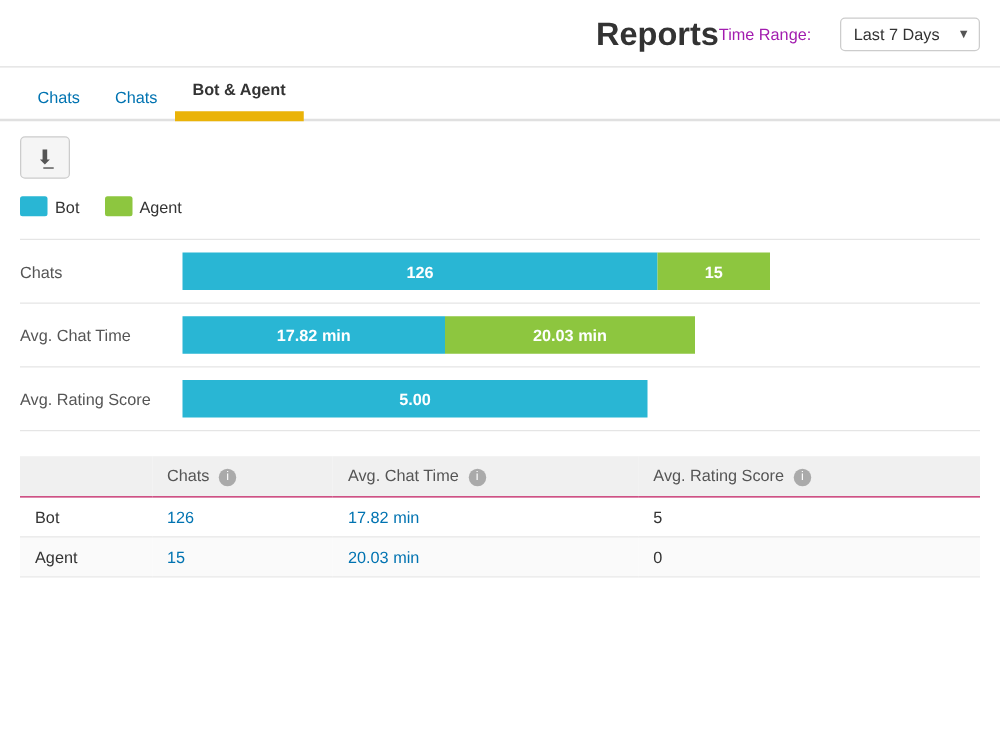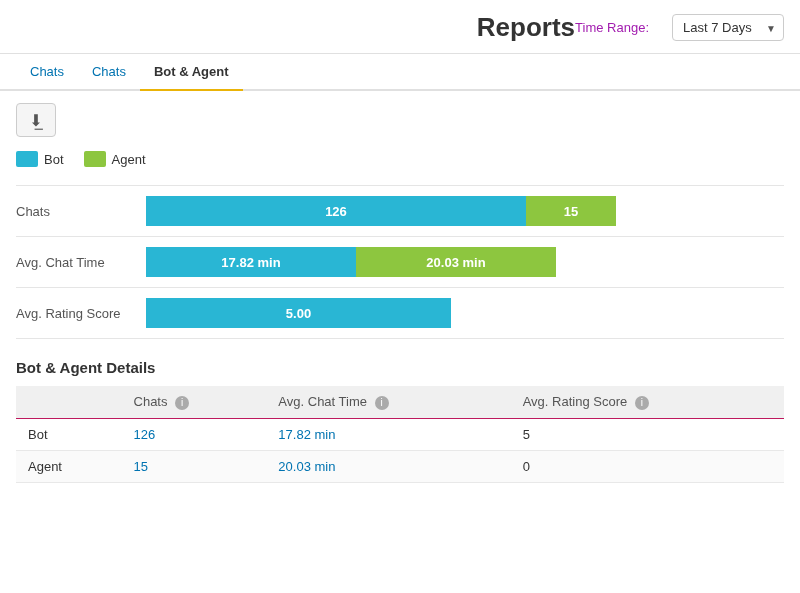--- a/index.html
+++ b/index.html
@@ -75,21 +75,21 @@
       font-size: 13px;
       color: #0073b1;
       cursor: pointer;
       border-bottom: 2px solid transparent;
       margin-bottom: -2px;
       white-space: nowrap;
     }
     .tab.active {
       color: #333;
       font-weight: bold;
-      border-bottom: 2px solid #eab308;
+      border-bottom: 8px solid #eab308;
     }
 
     
     .content {
       padding: 12px 16px;
     }
 
     
     .download-btn {
       display: inline-flex;
@@ -276,29 +276,28 @@
       <div class="chart-label">Avg. Chat Time</div>
       <div class="chart-bars">
         <div class="bar bot" style="width:210px;">17.82 min</div>
         <div class="bar agent" style="width:200px;">20.03 min</div>
       </div>
     </div>
 
     <div class="chart-row">
       <div class="chart-label">Avg. Rating Score</div>
       <div class="chart-bars">
-        <div class="bar bot" style="width:305px;">5.00</div>
+        <div class="bar bot" style="width:372px;">5.00</div>
       </div>
     </div>
 
   </div>
 
   
   <div class="details-section">
-    <div class="details-title">Bot &amp; Agent Details</div>
     <table class="details-table">
       <thead>
         <tr>
           <th></th>
           <th>
             <span>Chats</span>
             <span class="info-icon">i</span>
           </th>
           <th>
             <span>Avg. Chat Time</span>

